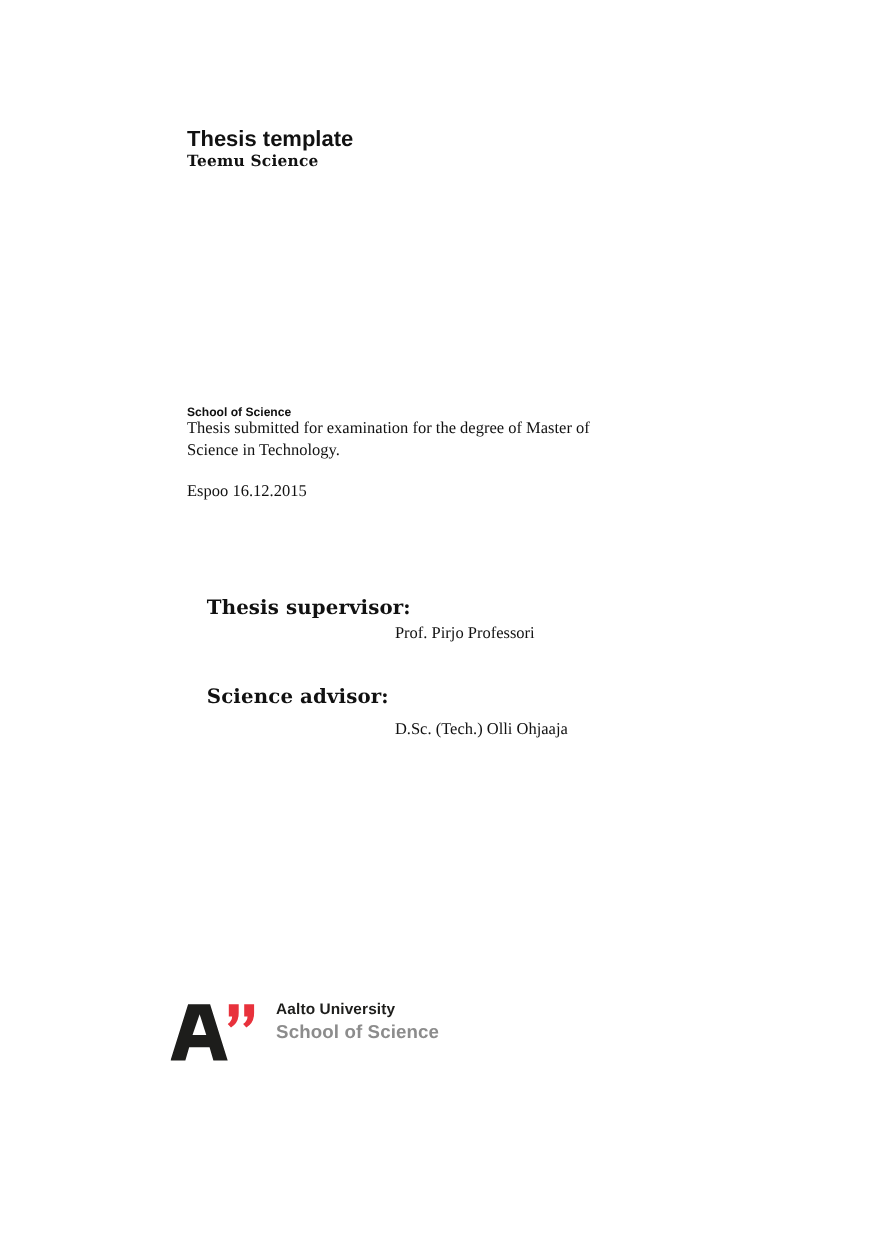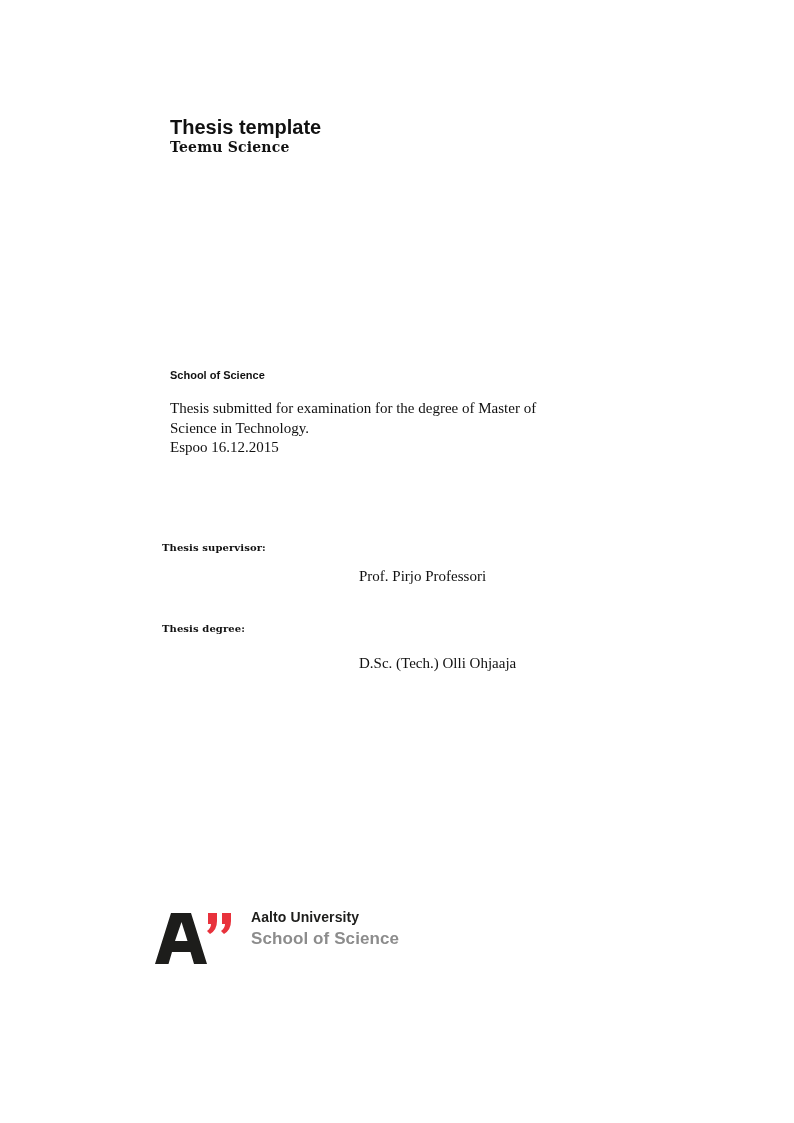--- a/index.html
+++ b/index.html
@@ -3,23 +3,23 @@
   <meta charset="utf-8">
   <style>
     html, body { margin: 0; padding: 0; background: #ffffff; }
     body { width: 794px; height: 1123px; position: relative; overflow: hidden; color: #111; }
     .abs { position: absolute; white-space: nowrap; }
     .sans { font-family: "Liberation Sans", "DejaVu Sans", sans-serif; }
     .serif { font-family: "DejaVu Serif", "Liberation Serif", serif; }
     .title { left: 170px; top: 96px; font-size: 20px; font-weight: bold; margin-top: 20px; }
     .author { left: 170px; top: 139px; font-size: 14px; font-weight: bold; letter-spacing: 0.2px; }
     .school { left: 170px; top: 369px; font-size: 11px; font-weight: bold; }
-    .purpose { left: 170px; top: 398px; font-size: 14px; line-height: 20px; white-space: normal; width: 400px; font-family: "Liberation Serif", "DejaVu Serif", serif; font-size: 15px; }
+    .purpose { left: 170px; top: 380px; font-size: 14px; line-height: 20px; white-space: normal; width: 400px; font-family: "Liberation Serif", "DejaVu Serif", serif; font-size: 15px; }
     .place { left: 170px; top: 439px; font-size: 15px; font-family: "Liberation Serif", "DejaVu Serif", serif; }
-    .label { left: 162px; font-size: 10px; font-weight: bold; font-family: "DejaVu Serif", serif; letter-spacing: 0.1px; }
+    .label { left: 188px; font-size: 18px; font-weight: bold; font-family: "DejaVu Serif", serif; letter-spacing: 0.1px; }
     .value { left: 359px; font-size: 15px; font-family: "Liberation Serif", "DejaVu Serif", serif; }
     .sup-label { top: 542px; }
     .sup-value { top: 544px; margin-top: 24px; }
     .adv-label { top: 623px; }
     .adv-value { top: 655px; }
     .logo-text1 { left: 251px; top: 909px; font-size: 14px; font-weight: bold; color: #1d1d1b; letter-spacing: 0.1px; }
     .logo-text2 { left: 251px; top: 929px; font-size: 17px; font-weight: bold; color: #8c8c8c; letter-spacing: 0.1px; }
   </style>
 </head>
 <body>
@@ -28,21 +28,21 @@
   <div class="abs sans title">Thesis template</div>
   <div class="abs serif author">Teemu Science</div>
 
   <div class="abs sans school">School of Science</div>
   <div class="abs purpose">Thesis submitted for examination for the degree of Master of Science in Technology.</div>
   <div class="abs place">Espoo 16.12.2015</div>
 
   <div class="abs label sup-label">Thesis supervisor:</div>
   <div class="abs value sup-value">Prof. Pirjo Professori</div>
 
-  <div class="abs label adv-label">Thesis degree:</div>
+  <div class="abs label adv-label">Science advisor:</div>
   <div class="abs value adv-value">D.Sc. (Tech.) Olli Ohjaaja</div>
 
   <div class="abs" style="left:155px; top:912px;">
     <svg width="80" height="54" viewBox="0 0 80 54">
 
       <polygon points="16,1 36,1 52,52 39,52 35.5,40 17,40 13.5,52 0,52" fill="#1d1d1b"></polygon>
       <polygon points="20,29 32.5,29 26.5,10" fill="#ffffff"></polygon>
 
       <path d="M53,1 h9 v8 q0,9 -7,13 l-3,-3 q4,-3 4,-7 h-3 z" fill="#e8323c"></path>
       <path d="M67,1 h9 v8 q0,9 -7,13 l-3,-3 q4,-3 4,-7 h-3 z" fill="#e8323c"></path>

